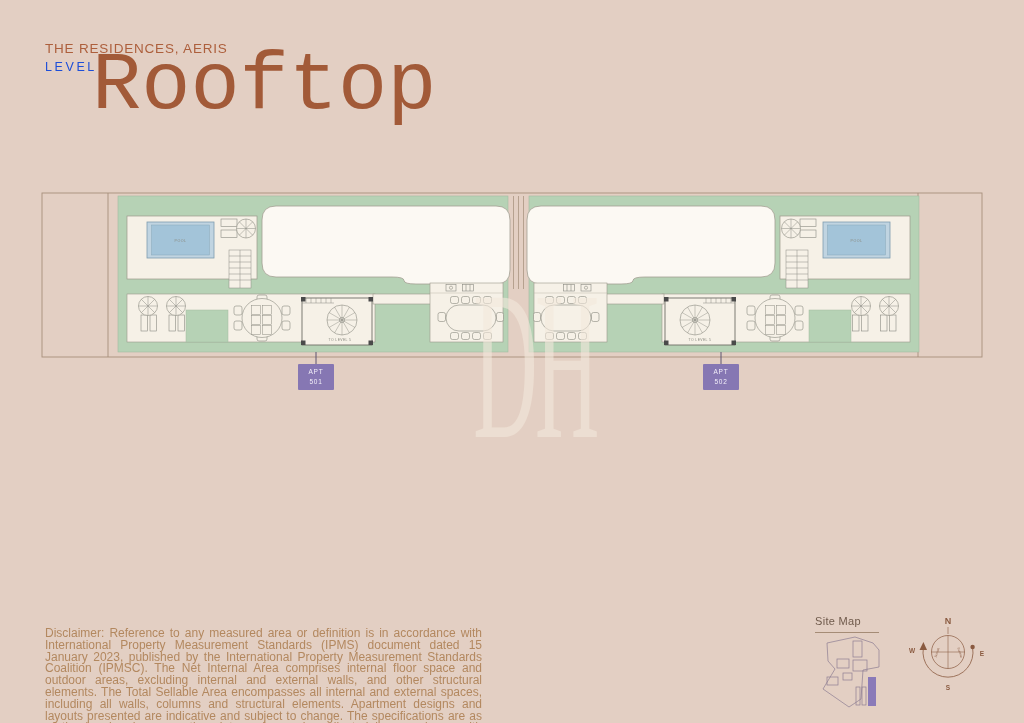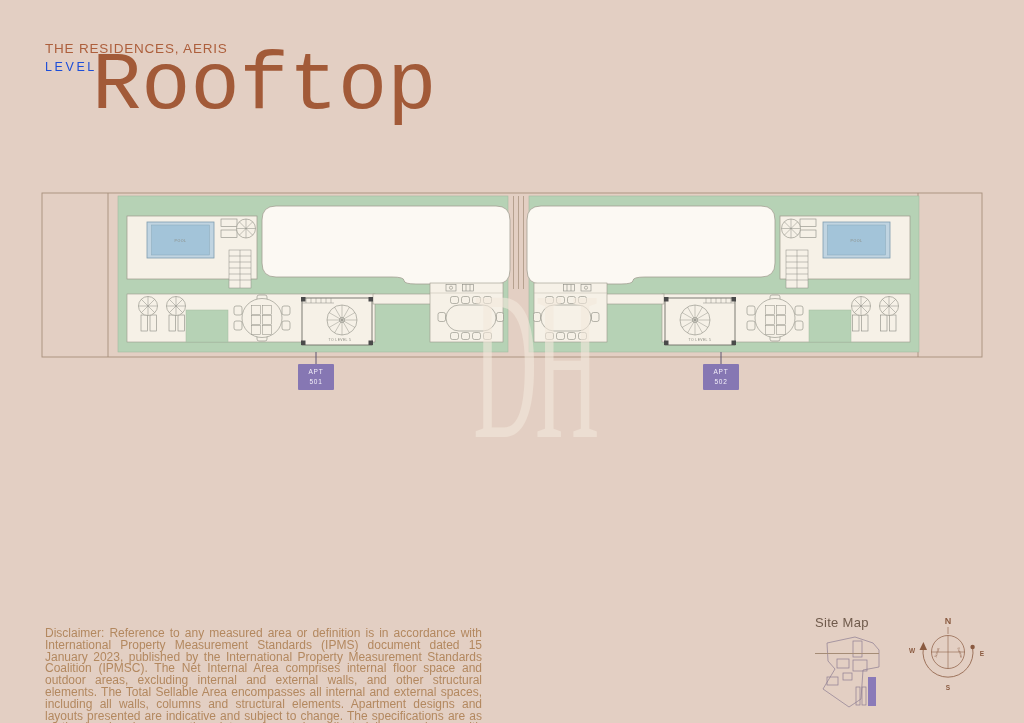--- a/index.html
+++ b/index.html
@@ -32,22 +32,22 @@
   .badge-501{left:298px;top:364px;}
   .badge-502{left:703px;top:364px;}
   
   .disclaimer{
     left:45px;top:616px;width:437px;
     font-size:12px;line-height:11.8px;color:#b3885f;
     text-align:justify;text-align-last:left;
   }
   
   .sitemap-title{
-    left:815px;top:615px;font-size:13px;color:#6f5a4b;letter-spacing:.3px;
-    width:64px;padding-bottom:23px;border-bottom:1px solid #a58c76;
+    left:815px;top:615px;font-size:11px;color:#6f5a4b;letter-spacing:.3px;
+    width:64px;padding-bottom:5px;border-bottom:1px solid #a58c76;
   }
 </style>
 </head>
 <body>
 
 <div class="abs project-title">THE RESIDENCES, AERIS</div>
 <div class="abs level-label">LEVEL</div>
 <div class="abs level-name">Rooftop</div>
 
 <svg class="abs plan" width="1024" height="723" viewBox="0 0 1024 723">

